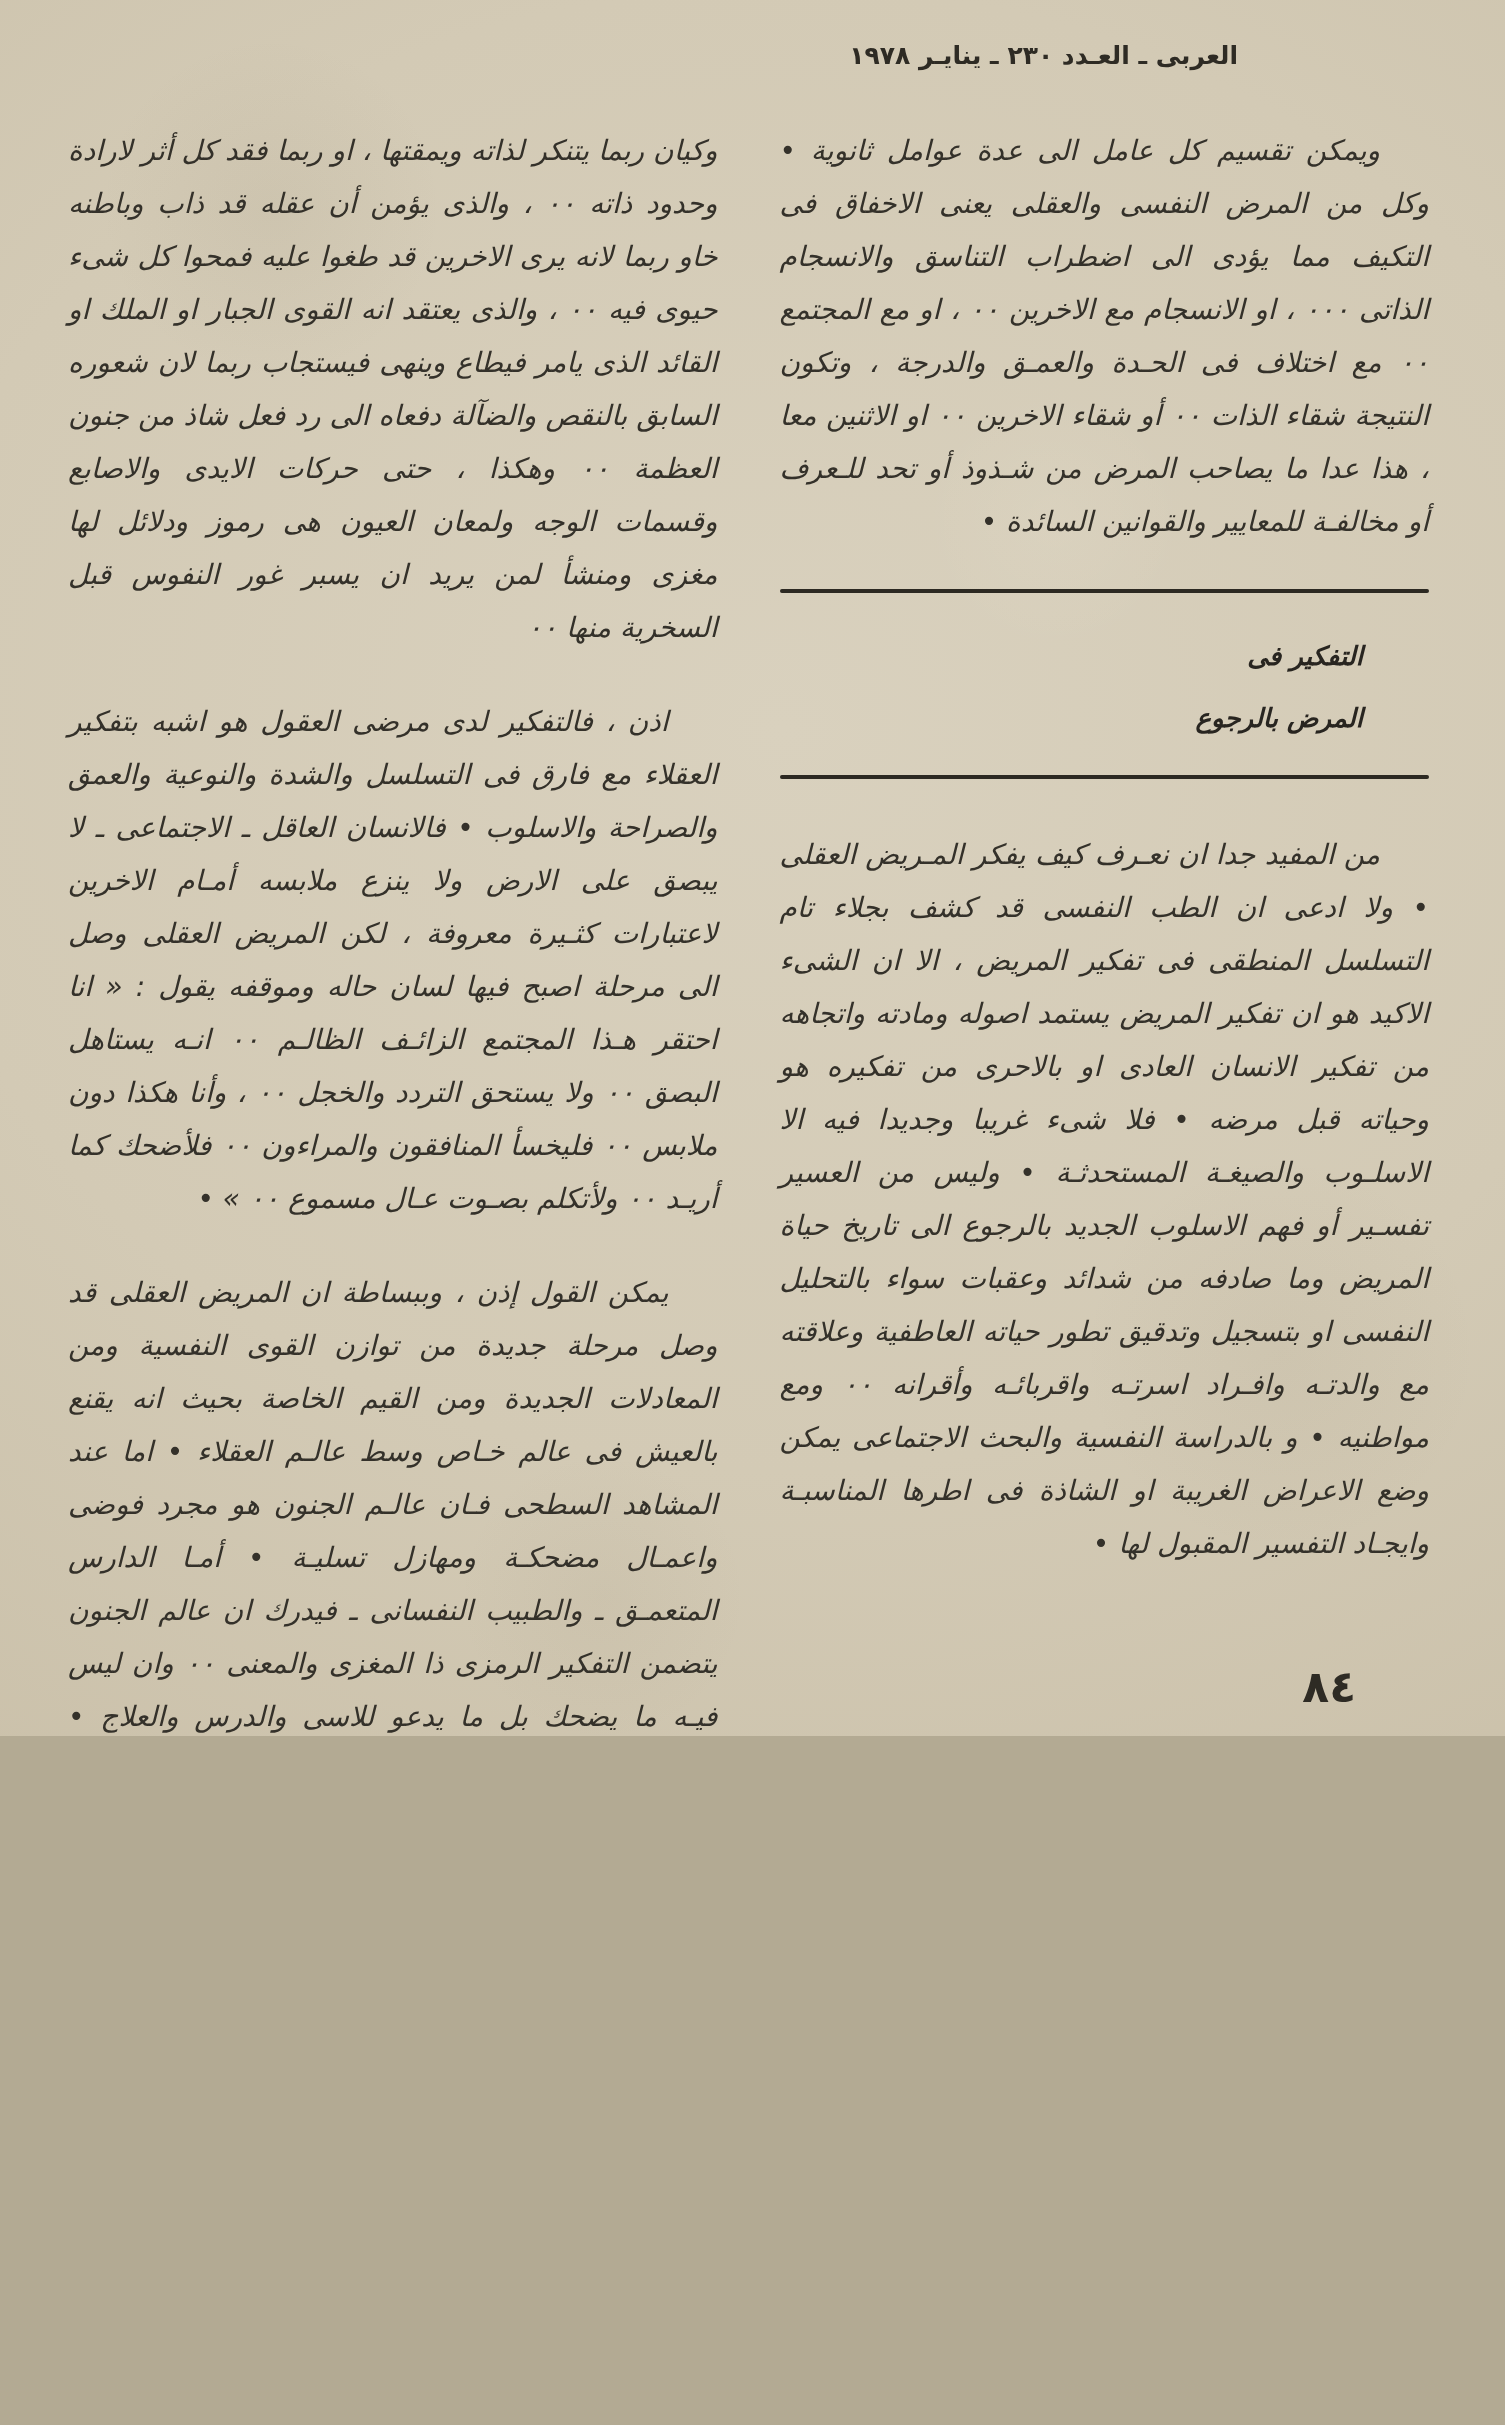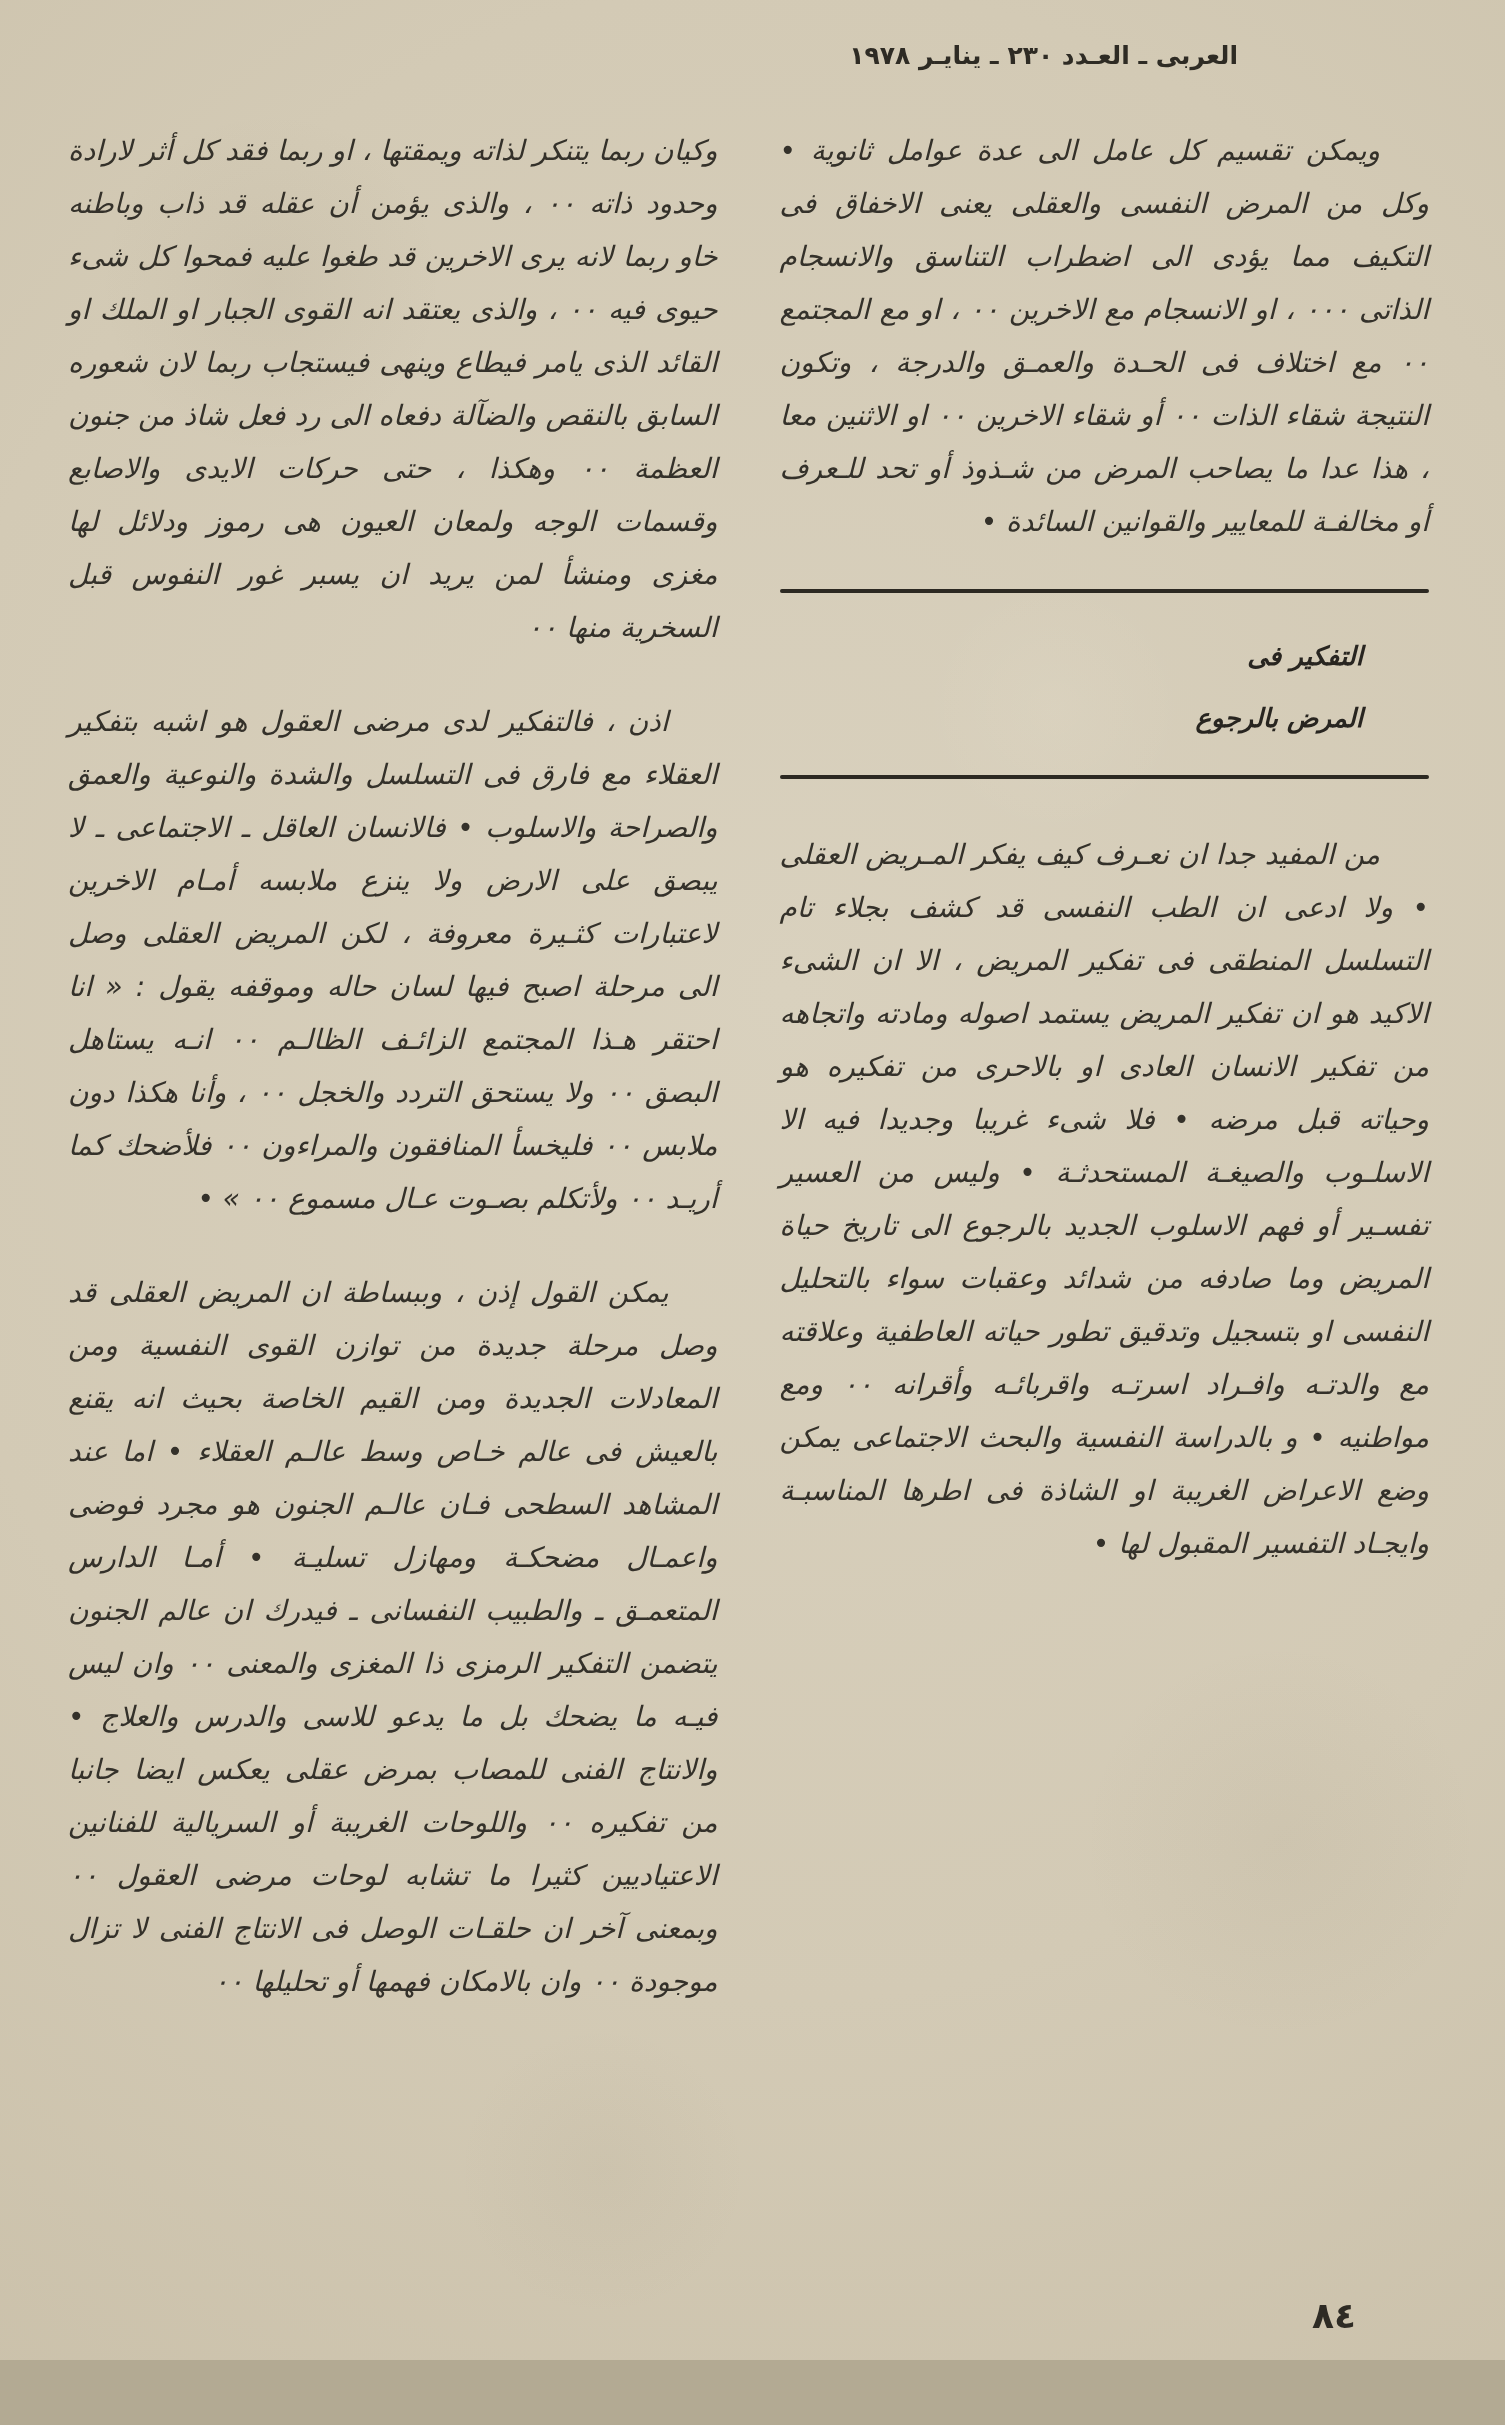--- a/index.html
+++ b/index.html
@@ -5,21 +5,21 @@
   html, body { margin: 0; padding: 0; }
   body {
     width: 1506px;
     height: 2426px;
     font-family: "DejaVu Sans", sans-serif;
     background: #b3aa93;
   }
   .page {
     position: relative;
     width: 1506px;
-    height: 2360px;
+    height: 1736px;
     overflow: hidden;
     direction: rtl;
     background:
       radial-gradient(ellipse 130% 95% at 52% 42%,
         #d9d1be 0%, #d3cab5 45%, #c9bfa8 82%, #beb39a 100%);
     color: #34312a;
   }
   
   .page::before {
     content: "";
@@ -77,21 +77,21 @@
     font-size: 26px;
     line-height: 62px;
     font-weight: bold;
     color: #282520;
   }
   .section-heading div { white-space: nowrap; }
   .page-number {
     position: absolute;
     bottom: 24.4px;
     right: 150px;
-    font-size: 36px;
+    font-size: 44px;
     font-weight: bold;
     color: #2e2b24;
   }
 </style>
 </head>
 <body>
 
 <div class="page">
 
   <div class="issue-header">العربى ـ العـدد ٢٣٠ ـ ينايـر ١٩٧٨</div>

